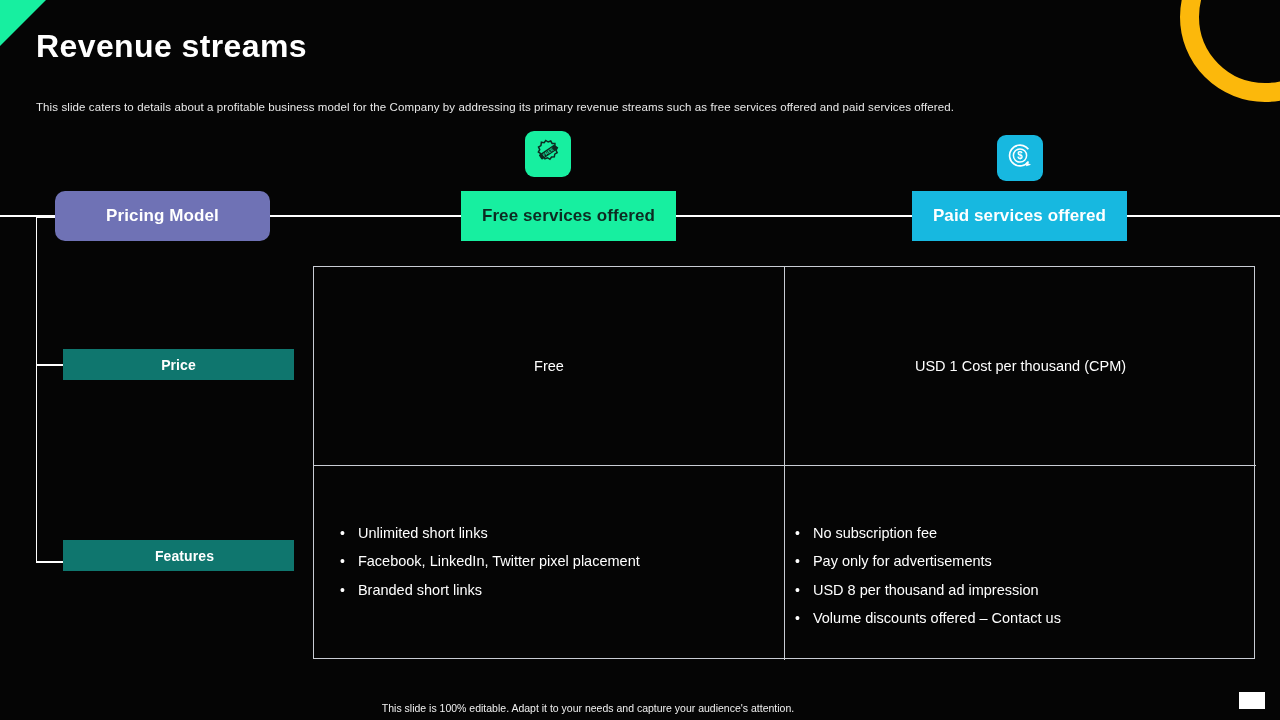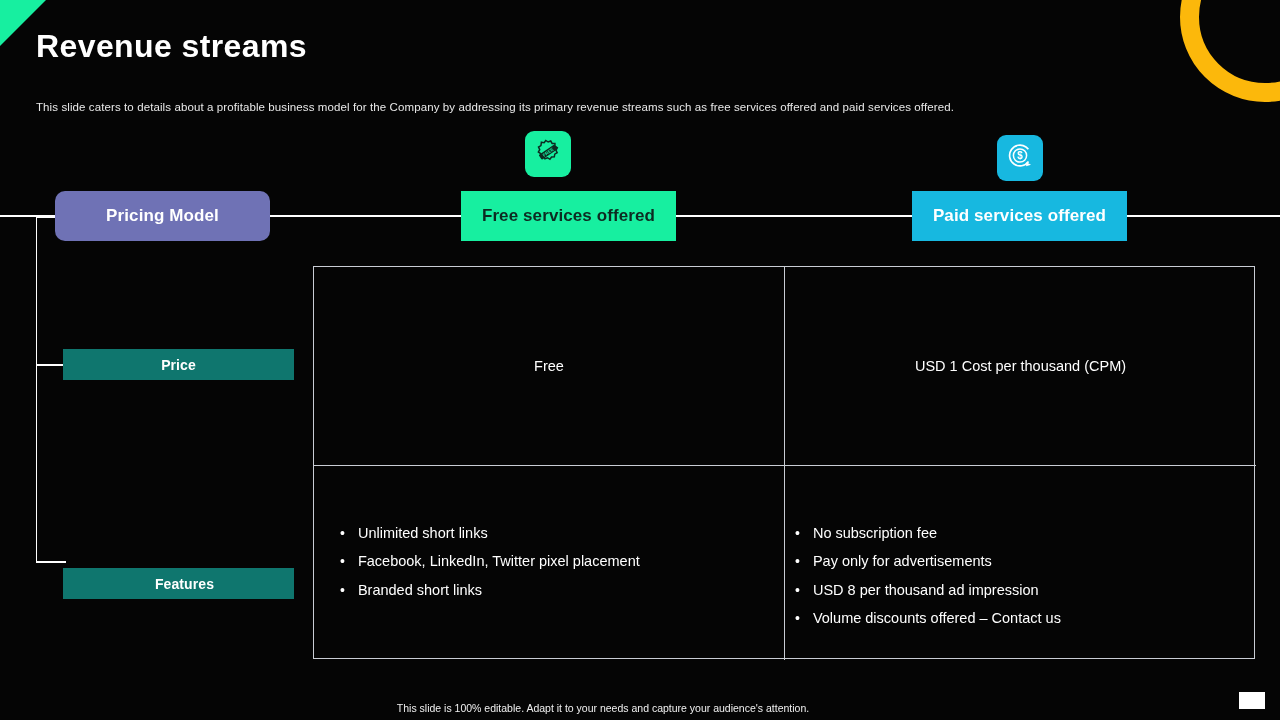--- a/index.html
+++ b/index.html
@@ -87,21 +87,21 @@
   }
   .chip.paid {
     left: 912px; top: 191px; width: 215px; height: 50px;
     background: #17b8e0; color: #ffffff; font-size: 17px;
   }
   .chip.row-label {
     left: 63px; width: 231px; height: 31px;
     background: #0f766e; color: #ffffff; font-size: 14px;
   }
   .chip.row-label.price { top: 349px; }
-  .chip.row-label.features { top: 568px; padding-left: 12px; }
+  .chip.row-label.features { top: 540px; padding-left: 12px; }
 
   
   .table {
     position: absolute; left: 313px; top: 266px;
     width: 942px; height: 393px;
     border: 1.4px solid #c9cdd4;
     display: grid;
     grid-template-columns: 471px 471px;
     grid-template-rows: 199px 194px;
   }
@@ -126,21 +126,21 @@
   .bullets.paid-list { padding-left: 10px; }
   .bullets li {
     color: #ffffff; font-size: 14.5px;
     line-height: 19px; margin-bottom: 9.3px;
     display: flex; gap: 13px;
   }
   .bullets li .dot { color: #ffffff; font-size: 14px; line-height: 19px; }
 
   
   .footer-note {
-    position: absolute; left: 15px; top: 702px;
+    position: absolute; left: 0; top: 702px;
     width: 1176px; text-align: center;
     font-size: 10.5px; color: #f0f0f0;
   }
   .footer-box {
     position: absolute; left: 1239px; top: 692px;
     width: 26px; height: 17px; background: #ffffff;
   }
 </style>
 </head>
 <body>

